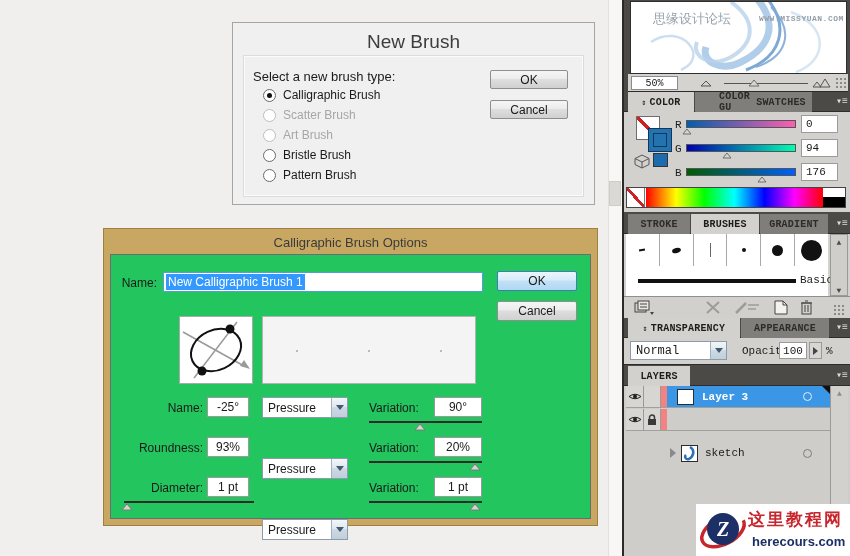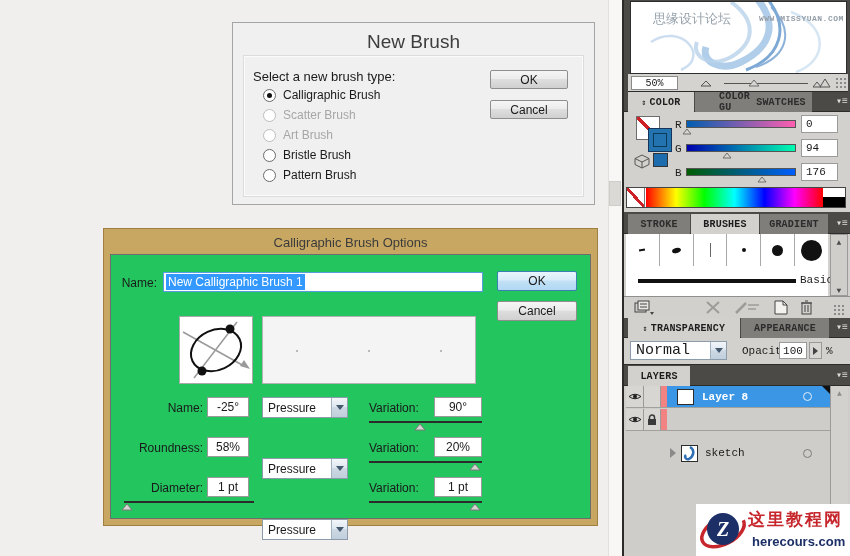--- a/index.html
+++ b/index.html
@@ -123,21 +123,21 @@
           </span>
       </div>
       <div class="abs" style="left:258px;top:146px;font-size:12px;color:#1a1a1a;">Variation:</div>
       <div class="abs txtbox" style="left:323px;top:142px;width:48px;height:20px;">90°</div>
       <div class="track" style="left:258px;top:166px;width:113px;"></div>
       <svg class="abs" style="left:303px;top:168px;" width="12" height="8">
         <path d="M6 1 L11 7 H1 Z" fill="#d7d5d1" stroke="#7a7a7a"></path>
         </svg>
 
       <div class="abs" style="left:0;top:186px;width:92px;text-align:right;font-size:12px;color:#1a1a1a;">Roundness:</div>
-      <div class="abs txtbox" style="left:96px;top:182px;width:42px;height:20px;">58%</div>
+      <div class="abs txtbox" style="left:96px;top:182px;width:42px;height:20px;">93%</div>
       <div class="abs combo" style="left:151px;top:182px;width:86px;height:21px;">
         <span>Pressure</span>
         <span class="arrowzone">
             <span class="tri-dn"></span>
           </span>
       </div>
       <div class="abs" style="left:258px;top:186px;font-size:12px;color:#1a1a1a;">Variation:</div>
       <div class="abs txtbox" style="left:323px;top:182px;width:48px;height:20px;">20%</div>
       <div class="track" style="left:258px;top:206px;width:113px;"></div>
       <svg class="abs" style="left:358px;top:208px;" width="12" height="8">
@@ -326,21 +326,21 @@
         <span style="font-size:8px;margin-right:3px;">⇕</span>
         <span>TRANSPARENCY</span>
       </div>
       <div class="tab inactive" style="left:117px;width:88px;">
         <span>APPEARANCE</span>
         </div>
       <div class="pmenu">▾≡</div>
     </div>
 
     <div class="pbody" style="left:0;top:338px;width:228px;height:27px;border-bottom:1px solid #2d2c2a;">
-      <div class="abs combo" style="left:6px;top:3px;width:97px;height:19px;font-size:15px;">
+      <div class="abs combo" style="left:6px;top:3px;width:97px;height:19px;font-size:12px;">
         <span>Normal</span>
         <span class="arrowzone">
             <span class="tri-dn"></span>
           </span>
       </div>
       <div class="abs" style="left:118px;top:7px;font-size:11px;color:#1c1c1c;">Opacity:</div>
       <div class="abs txtbox" style="left:155px;top:4px;width:28px;height:17px;font-size:11px;">100</div>
       <div class="abs" style="left:185px;top:4px;width:13px;height:17px;background:#d8d6d2;border:1px solid #999;display:flex;align-items:center;justify-content:center;">
         <span style="width:0;height:0;border-top:4px solid transparent;border-bottom:4px solid transparent;border-left:5px solid #444;"></span>
       </div>
@@ -360,21 +360,21 @@
         <div class="lay-cell" style="width:18px;">
           <svg width="14" height="9">
             <path d="M1 4.5 Q7 0 13 4.5 Q7 9 1 4.5 Z" fill="none" stroke="#222"></path>
             <circle cx="7" cy="4.5" r="2" fill="#222"></circle>
             </svg>
         </div>
         <div class="lay-cell" style="width:17px;"></div>
         <div style="width:6px;background:#f28383;"></div>
         <div style="flex:1;background:#3b97e6;position:relative;display:flex;align-items:center;">
           <div style="width:17px;height:16px;background:#fff;border:1px solid #2c2c2c;margin-left:10px;"></div>
-          <span style="margin-left:8px;font-size:11px;font-weight:bold;color:#fff;">Layer 8</span>
+          <span style="margin-left:8px;font-size:11px;font-weight:bold;color:#fff;">Layer 3</span>
           <span class="target-circle" style="position:absolute;right:18px;border-color:#e4eefa;"></span>
           <span style="position:absolute;right:0;top:0;width:0;height:0;border-top:8px solid #111;border-left:8px solid transparent;"></span>
         </div>
       </div>
 
       <div class="abs" style="left:2px;top:23px;width:204px;height:22px;display:flex;border-bottom:1px solid #a0a09d;">
         <div class="lay-cell" style="width:18px;">
           <svg width="14" height="9">
             <path d="M1 4.5 Q7 0 13 4.5 Q7 9 1 4.5 Z" fill="none" stroke="#222"></path>
             <circle cx="7" cy="4.5" r="2" fill="#222"></circle>

